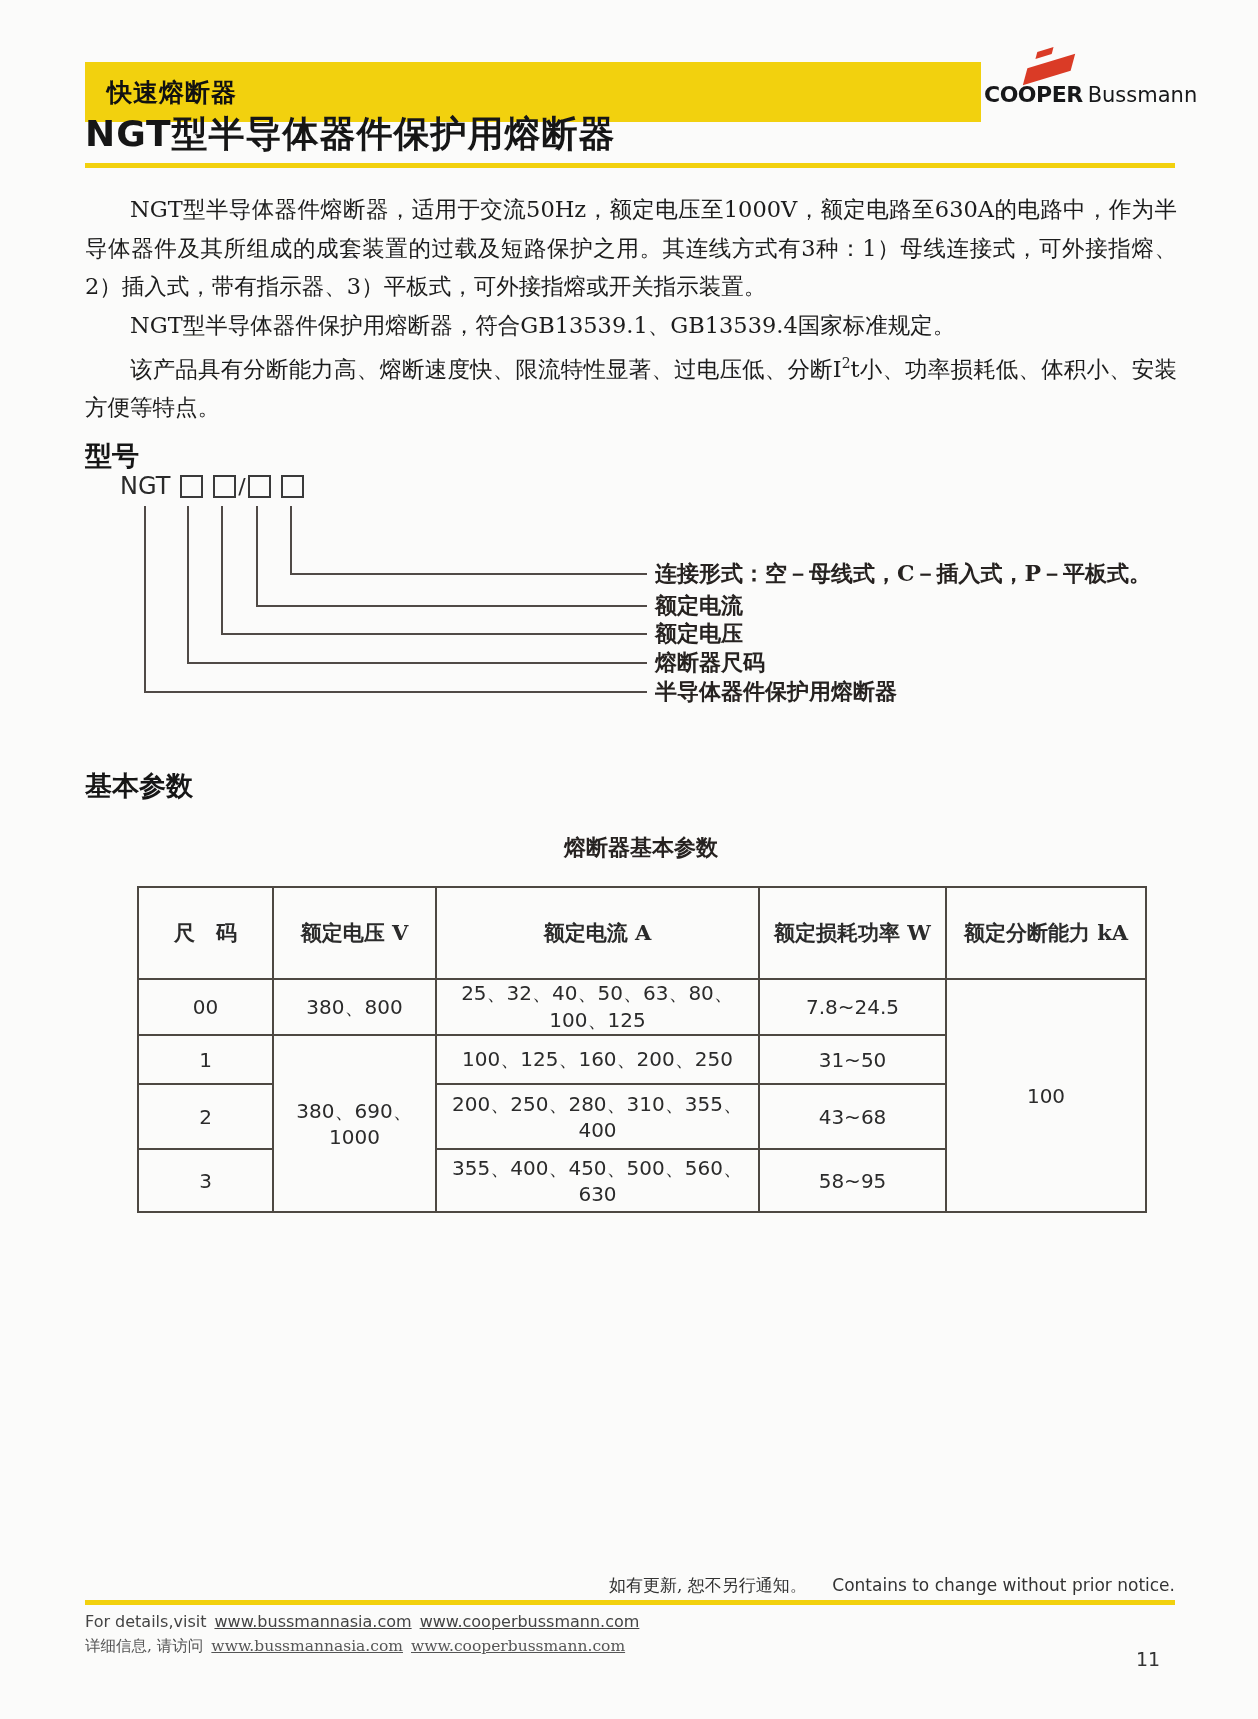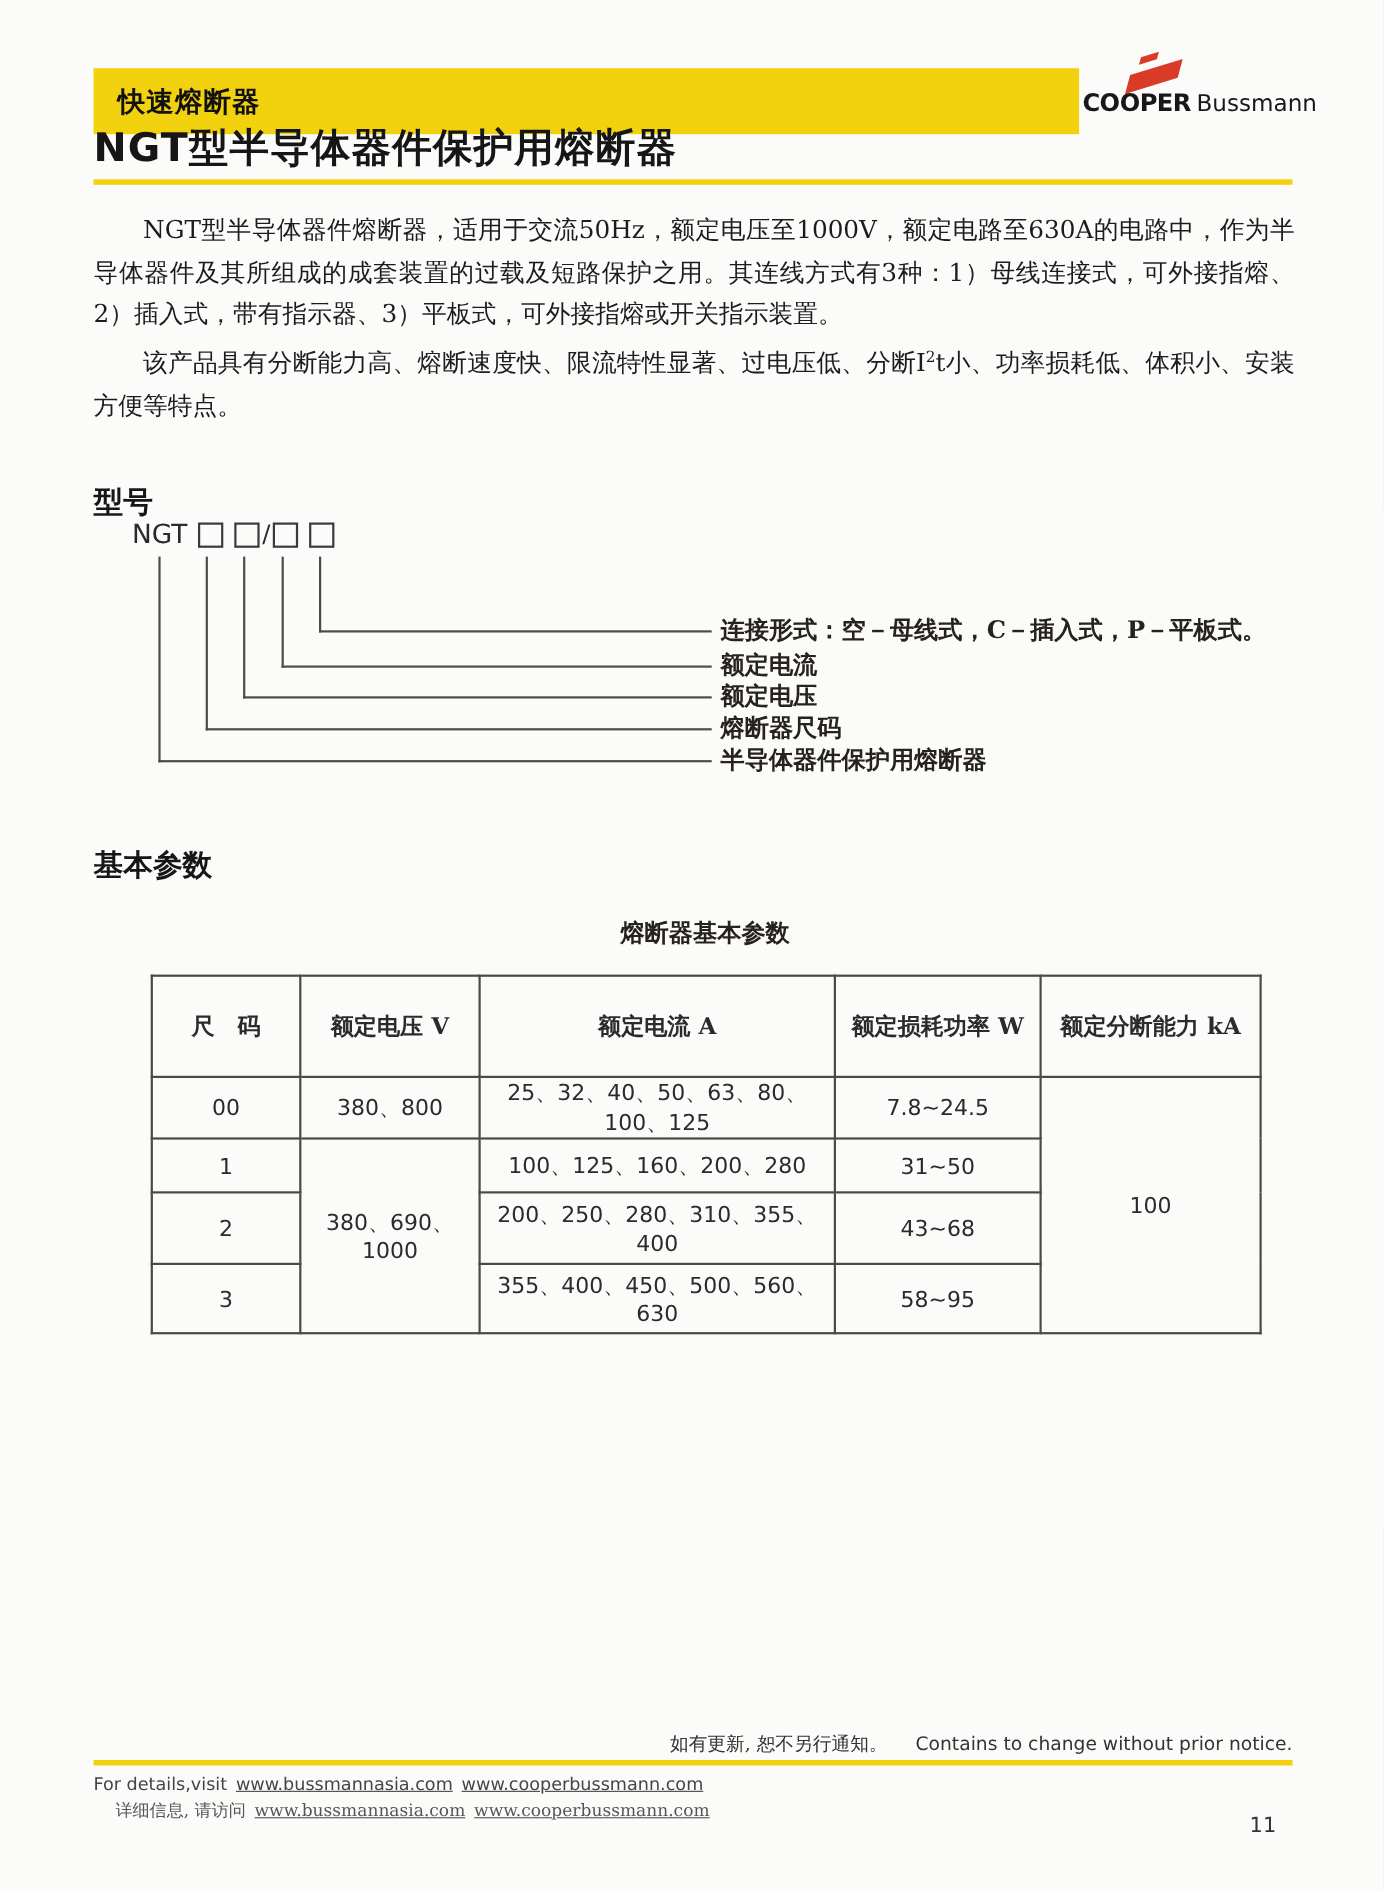--- a/index.html
+++ b/index.html
@@ -65,21 +65,21 @@
   td.cell-current{text-align:left; padding-left:14px;}
   tr.r0 td{height:45px;} tr.r1 td{height:47px;} tr.r2 td{height:63px;} tr.r3 td{height:61px;}
   .note{position:absolute; left:85px; top:1222px; font-size:22px; font-weight:600; color:#262220;}
   
   .disclaimer{position:absolute; right:83px; top:1574px; white-space:nowrap; font-size:17px; color:#333;}
   .disclaimer .zh{font-family:"DejaVu Serif", serif;}
   .disclaimer .en{font-family:"DejaVu Sans", sans-serif; margin-left:20px;}
   .footer-rule{position:absolute; left:85px; top:1600px; width:1090px; height:5px; background:#F2D10E;}
   .footer-en{position:absolute; left:85px; top:1612px; font-family:"DejaVu Sans", sans-serif;
         font-size:16px; color:#444;}
-  .footer-zh{position:absolute; left:85px; top:1636px; font-size:15.5px; color:#555;margin-left:20px;}
+  .footer-zh{position:absolute; left:85px; top:1636px; font-size:15.5px; color:#555;}
   .footer-en a, .footer-zh a{color:inherit; text-decoration:underline; margin-left:8px;}
   .page-number{position:absolute; left:1136px; top:1648px;
         font-family:"DejaVu Sans", sans-serif; font-size:19px; color:#333;}
 </style>
 </head>
 <body>
 
 <div class="page">
 
   <div class="band">
@@ -92,20 +92,21 @@
     <span class="logo-text">
       <span class="logo-cooper">COOPER</span><span class="logo-bussmann">Bussmann</span>
     </span>
   </div>
 
   <div class="page-title">NGT型半导体器件保护用熔断器</div>
   <div class="title-rule"></div>
 
   <div class="intro">
     <p>NGT型半导体器件熔断器，适用于交流50Hz，额定电压至1000V，额定电路至630A的电路中，作为半导体器件及其所组成的成套装置的过载及短路保护之用。其连线方式有3种：1）母线连接式，可外接指熔、2）插入式，带有指示器、3）平板式，可外接指熔或开关指示装置。</p>
+    <p>NGT型半导体器件保护用熔断器，符合GB13539.1、GB13539.4国家标准规定。</p>
     <p><span>该产品具有分断能力高、熔断速度快、限流特性显著、过电压低、分断I</span><span class="sup">2</span><span>t小、功率损耗低、体积小、安装方便等特点。</span></p>
   </div>
 
   <div class="model-heading">型号</div>
 
   <div class="diagram">
     <div class="model-code">
       <span class="model-prefix">NGT</span>
       <span class="code-box"></span>
       <span class="gap"></span>
@@ -153,21 +154,21 @@
       <tr class="r0">
         <td>00</td>
         <td>380、800</td>
         <td class="cell-current">25、32、40、50、63、80、100、125</td>
         <td>7.8~24.5</td>
         <td rowspan="4">100</td>
       </tr>
       <tr class="r1">
         <td>1</td>
         <td rowspan="3">380、690、1000</td>
-        <td class="cell-current">100、125、160、200、280</td>
+        <td class="cell-current">100、125、160、200、250</td>
         <td>31~50</td>
       </tr>
       <tr class="r2">
         <td>2</td>
         <td class="cell-current">200、250、280、310、355、400</td>
         <td>43~68</td>
       </tr>
       <tr class="r3">
         <td>3</td>
         <td class="cell-current">355、400、450、500、560、630</td>

